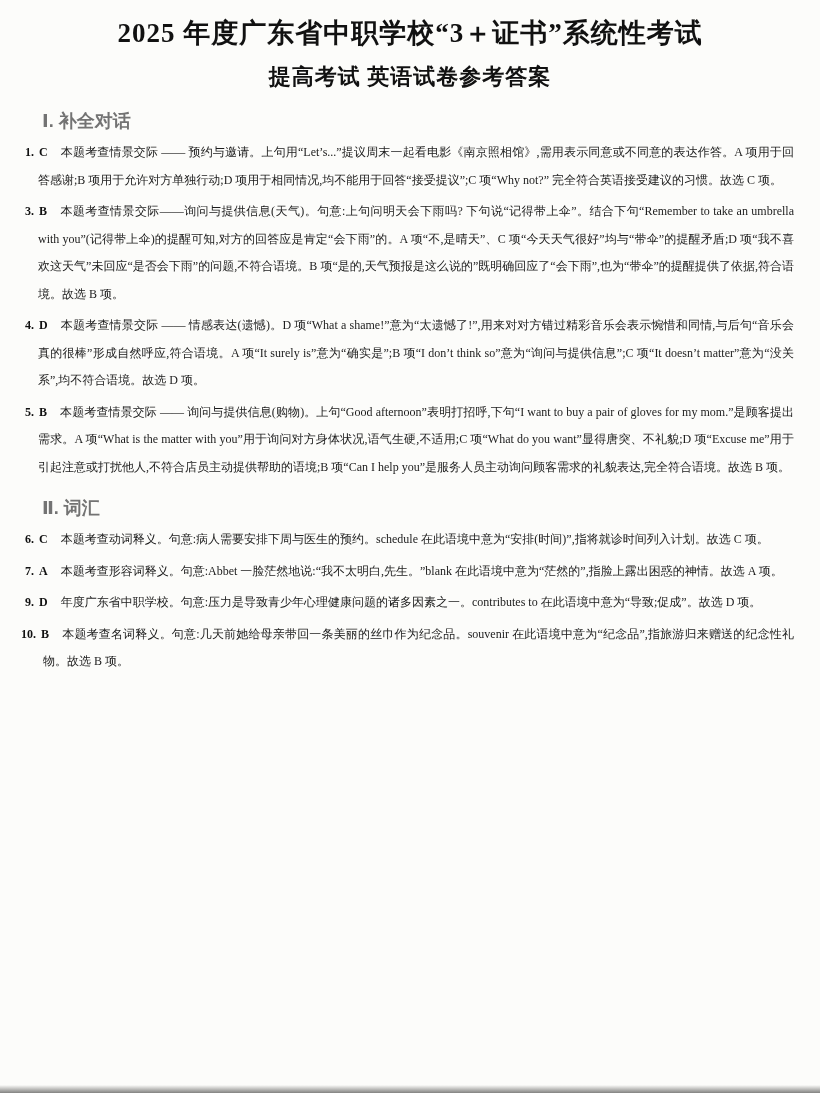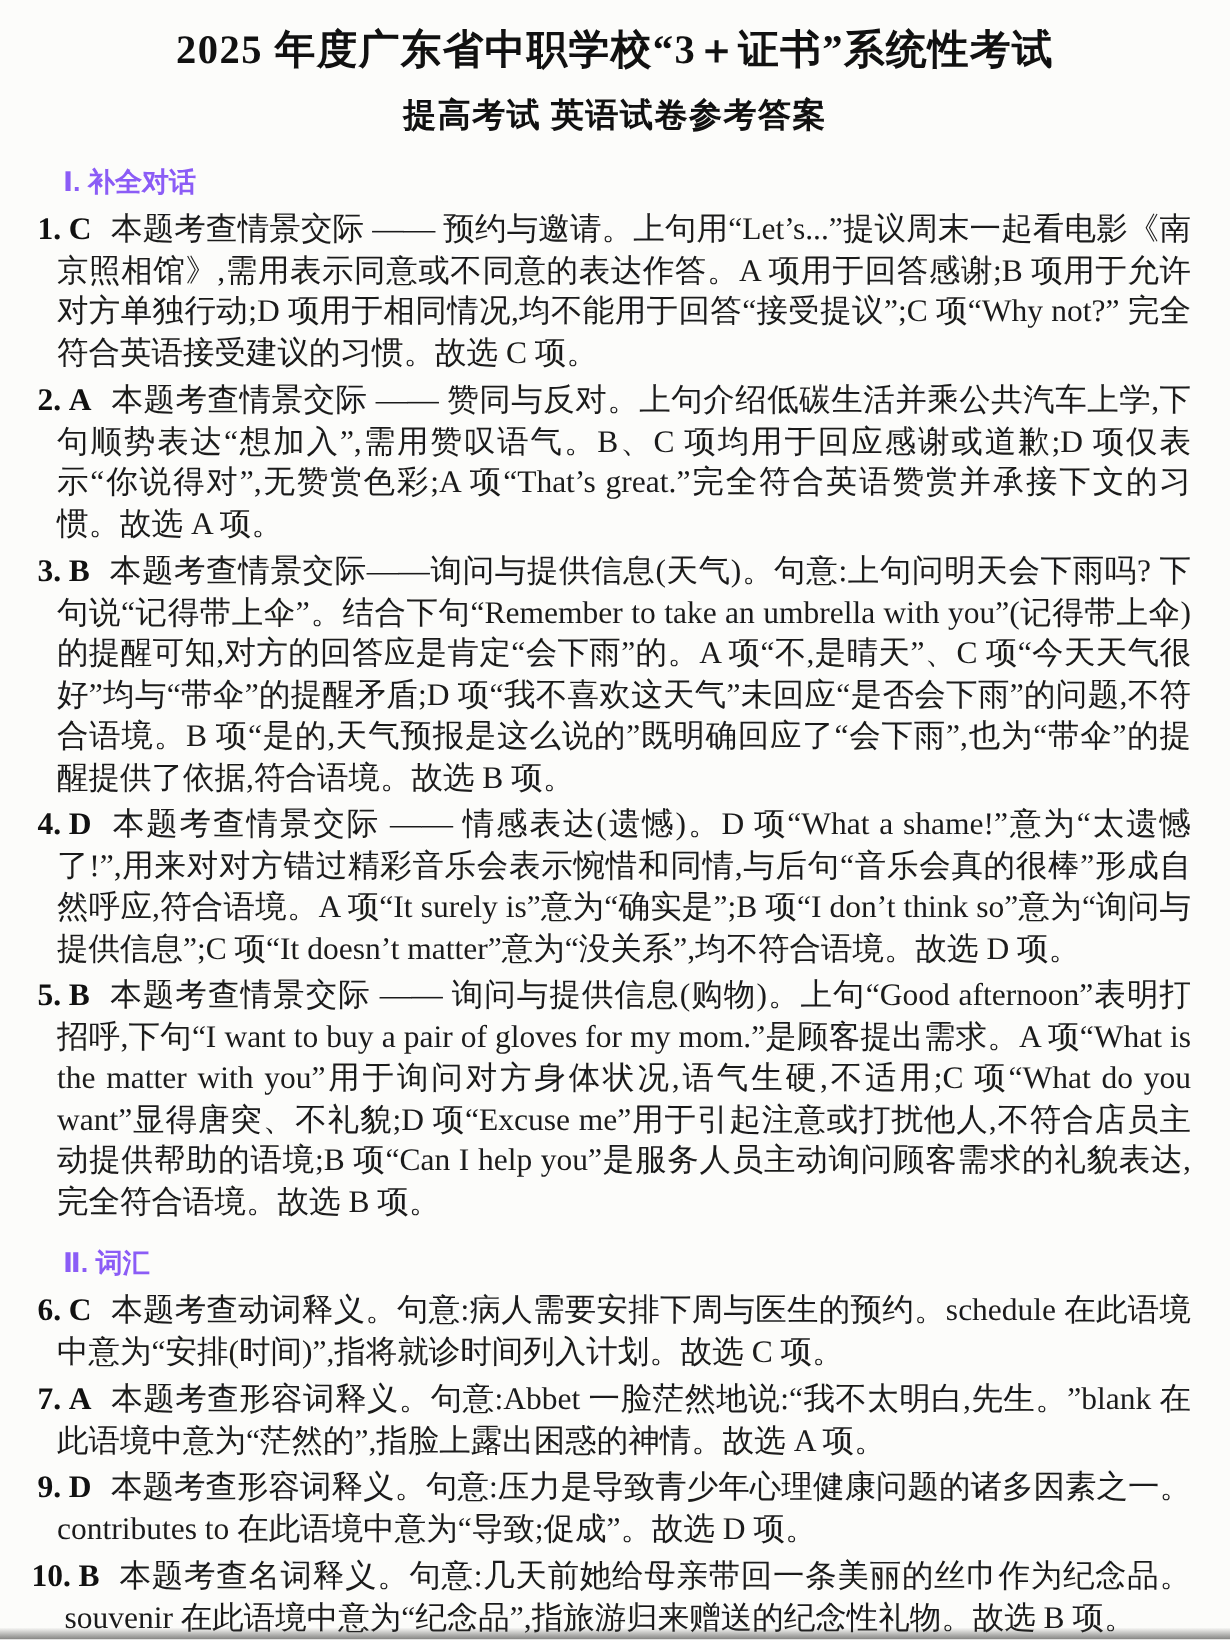--- a/index.html
+++ b/index.html
@@ -32,24 +32,24 @@
     font-size: 22px;
     line-height: 34px;
     margin: 10px 0 0 0;
   }
   .sec-heading {
     font-family: "Liberation Sans", "DejaVu Sans", sans-serif;
     font-weight: 600;
     font-size: 18px;
     line-height: 24px;
     margin: 15px 26px 6px 42px;
-    color: #8b5cf6;
+    color: #737373;
   }
   .item {
-    font-size: 21px;
+    font-size: 12px;
     line-height: 27.5px;
     text-align: justify;
     margin: 0 26px 4px 38px;
     text-indent: -13px;
     color: #1b1b1b;
   }
   .item.two-digit {
     margin-left: 43px;
     text-indent: -22px;
   }
@@ -75,33 +75,32 @@
 
 <main class="page">
 
   <h1 class="doc-title line1">2025 年度广东省中职学校“3＋证书”系统性考试</h1>
   <h1 class="doc-title line2">提高考试 英语试卷参考答案</h1>
 
   <h2 class="sec-heading">Ⅰ. 补全对话</h2>
 
   <p class="item"><span class="num">1.</span><span class="ans">C</span><span class="exp">本题考查情景交际 —— 预约与邀请。上句用“Let’s...”提议周末一起看电影《南京照相馆》,需用表示同意或不同意的表达作答。A 项用于回答感谢;B 项用于允许对方单独行动;D 项用于相同情况,均不能用于回答“接受提议”;C 项“Why not?” 完全符合英语接受建议的习惯。故选 C 项。</span></p>
 
-  <p class="item"><span class="num">2.</span><span class="ans">A</span><span class="exp">本题考查情景交际 —— 赞同与反对。上句介绍低碳生活并乘公共汽车上学,下句顺势表达“想加入”,需用赞叹语气。B、C 项均用于回应感谢或道歉;D 项仅表示“你说得对”,无赞赏色彩;A 项“That’s great.”完全符合英语赞赏并承接下文的习惯。故选 A 项。</span></p>
 
   <p class="item"><span class="num">3.</span><span class="ans">B</span><span class="exp">本题考查情景交际——询问与提供信息(天气)。句意:上句问明天会下雨吗? 下句说“记得带上伞”。结合下句“Remember to take an umbrella with you”(记得带上伞)的提醒可知,对方的回答应是肯定“会下雨”的。A 项“不,是晴天”、C 项“今天天气很好”均与“带伞”的提醒矛盾;D 项“我不喜欢这天气”未回应“是否会下雨”的问题,不符合语境。B 项“是的,天气预报是这么说的”既明确回应了“会下雨”,也为“带伞”的提醒提供了依据,符合语境。故选 B 项。</span></p>
 
   <p class="item"><span class="num">4.</span><span class="ans">D</span><span class="exp">本题考查情景交际 —— 情感表达(遗憾)。D 项“What a shame!”意为“太遗憾了!”,用来对对方错过精彩音乐会表示惋惜和同情,与后句“音乐会真的很棒”形成自然呼应,符合语境。A 项“It surely is”意为“确实是”;B 项“I don’t think so”意为“询问与提供信息”;C 项“It doesn’t matter”意为“没关系”,均不符合语境。故选 D 项。</span></p>
 
   <p class="item"><span class="num">5.</span><span class="ans">B</span><span class="exp">本题考查情景交际 —— 询问与提供信息(购物)。上句“Good afternoon”表明打招呼,下句“I want to buy a pair of gloves for my mom.”是顾客提出需求。A 项“What is the matter with you”用于询问对方身体状况,语气生硬,不适用;C 项“What do you want”显得唐突、不礼貌;D 项“Excuse me”用于引起注意或打扰他人,不符合店员主动提供帮助的语境;B 项“Can I help you”是服务人员主动询问顾客需求的礼貌表达,完全符合语境。故选 B 项。</span></p>
 
   <h2 class="sec-heading">Ⅱ. 词汇</h2>
 
   <p class="item"><span class="num">6.</span><span class="ans">C</span><span class="exp">本题考查动词释义。句意:病人需要安排下周与医生的预约。schedule 在此语境中意为“安排(时间)”,指将就诊时间列入计划。故选 C 项。</span></p>
 
   <p class="item"><span class="num">7.</span><span class="ans">A</span><span class="exp">本题考查形容词释义。句意:Abbet 一脸茫然地说:“我不太明白,先生。”blank 在此语境中意为“茫然的”,指脸上露出困惑的神情。故选 A 项。</span></p>
 
 
-  <p class="item"><span class="num">9.</span><span class="ans">D</span><span class="exp">本题考查形容词释义。句意:压力是导致青少年心理健康问题的诸多因素之一。contributes to 在此语境中意为“导致;促成”。故选 D 项。</span></p>
+  <p class="item"><span class="num">9.</span><span class="ans">D</span><span class="exp">年度广东省中职学校。句意:压力是导致青少年心理健康问题的诸多因素之一。contributes to 在此语境中意为“导致;促成”。故选 D 项。</span></p>
 
   <p class="item two-digit"><span class="num">10.</span><span class="ans">B</span><span class="exp">本题考查名词释义。句意:几天前她给母亲带回一条美丽的丝巾作为纪念品。souvenir 在此语境中意为“纪念品”,指旅游归来赠送的纪念性礼物。故选 B 项。</span></p>
 
   <div class="scan-edge-bottom"></div>
 </main>
 
 </body></html>

